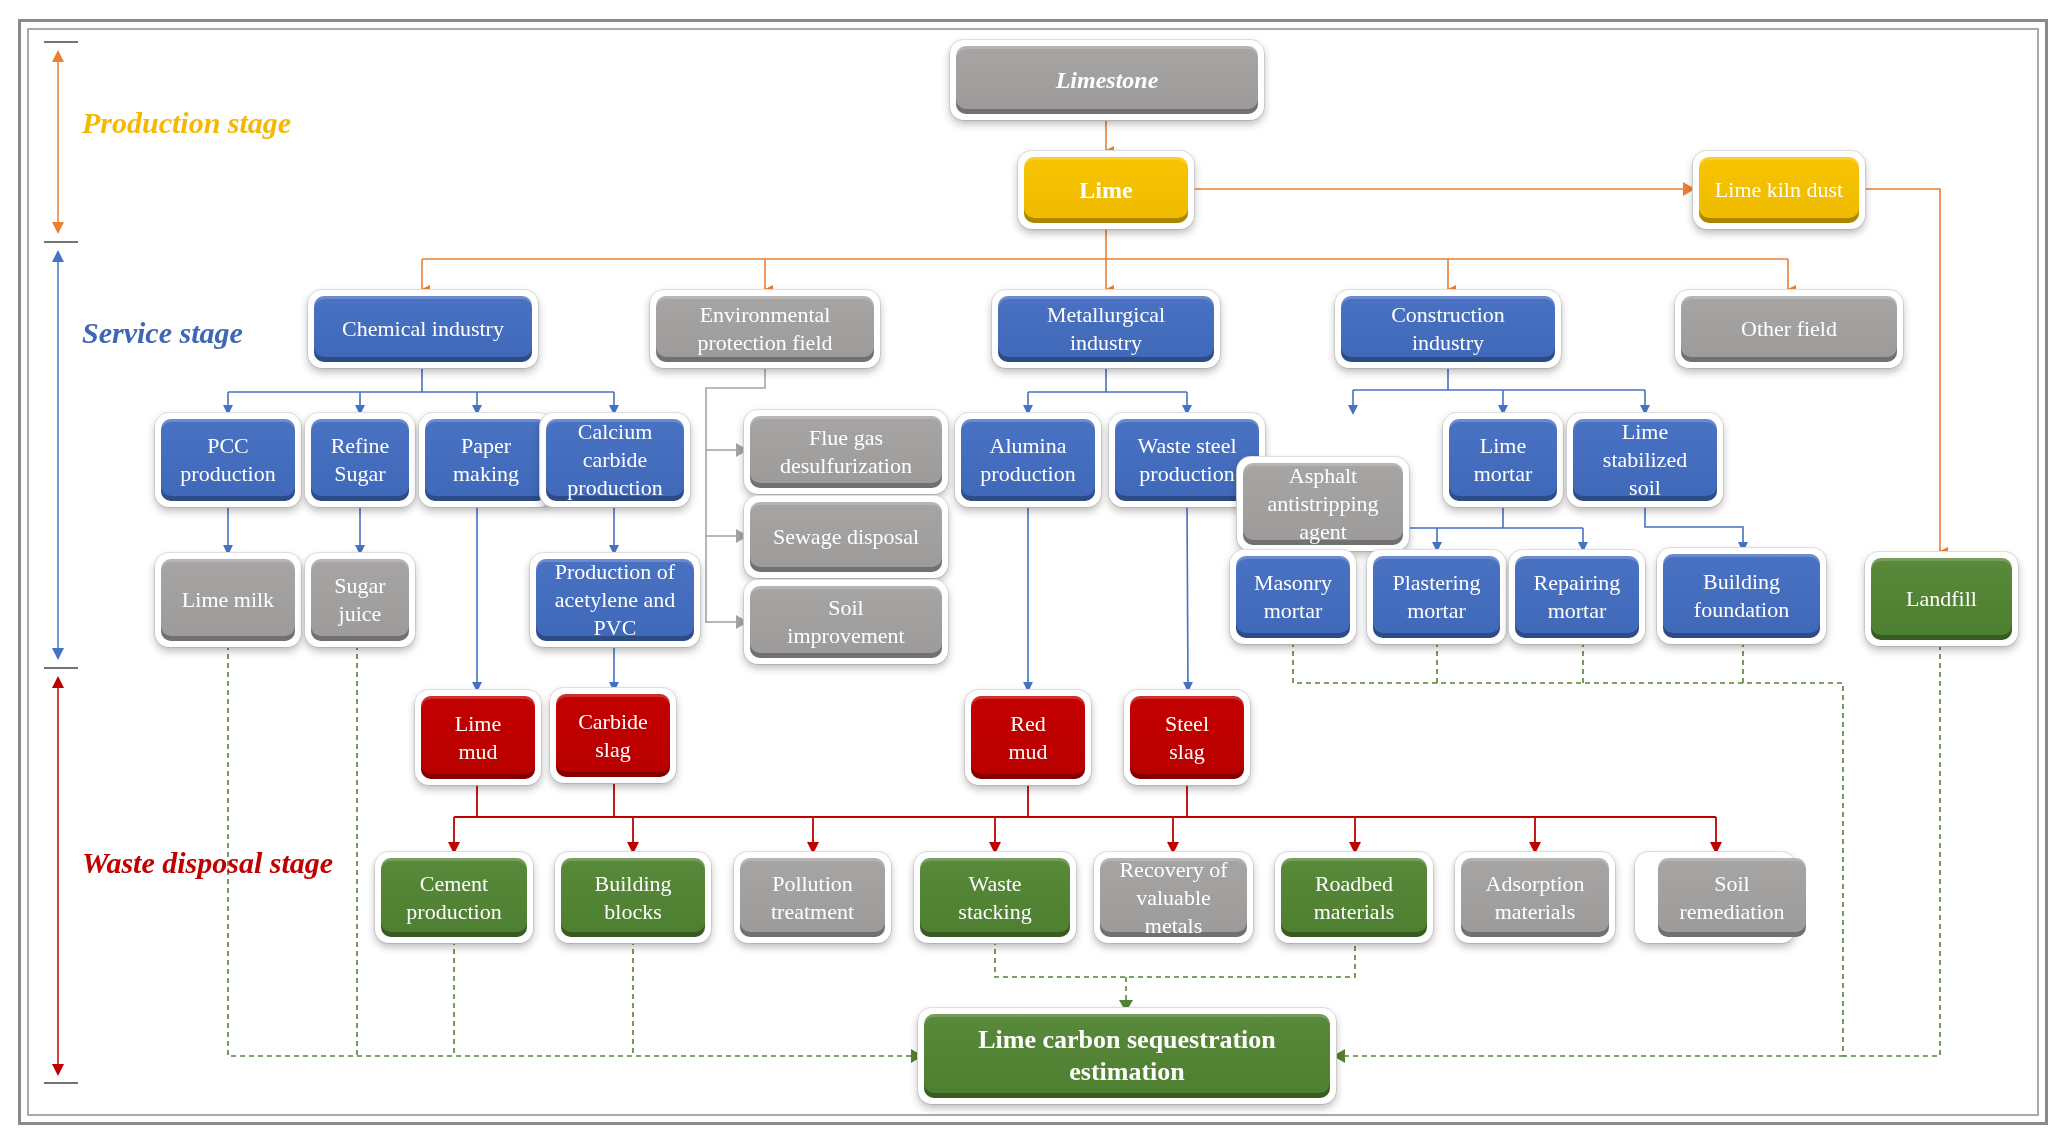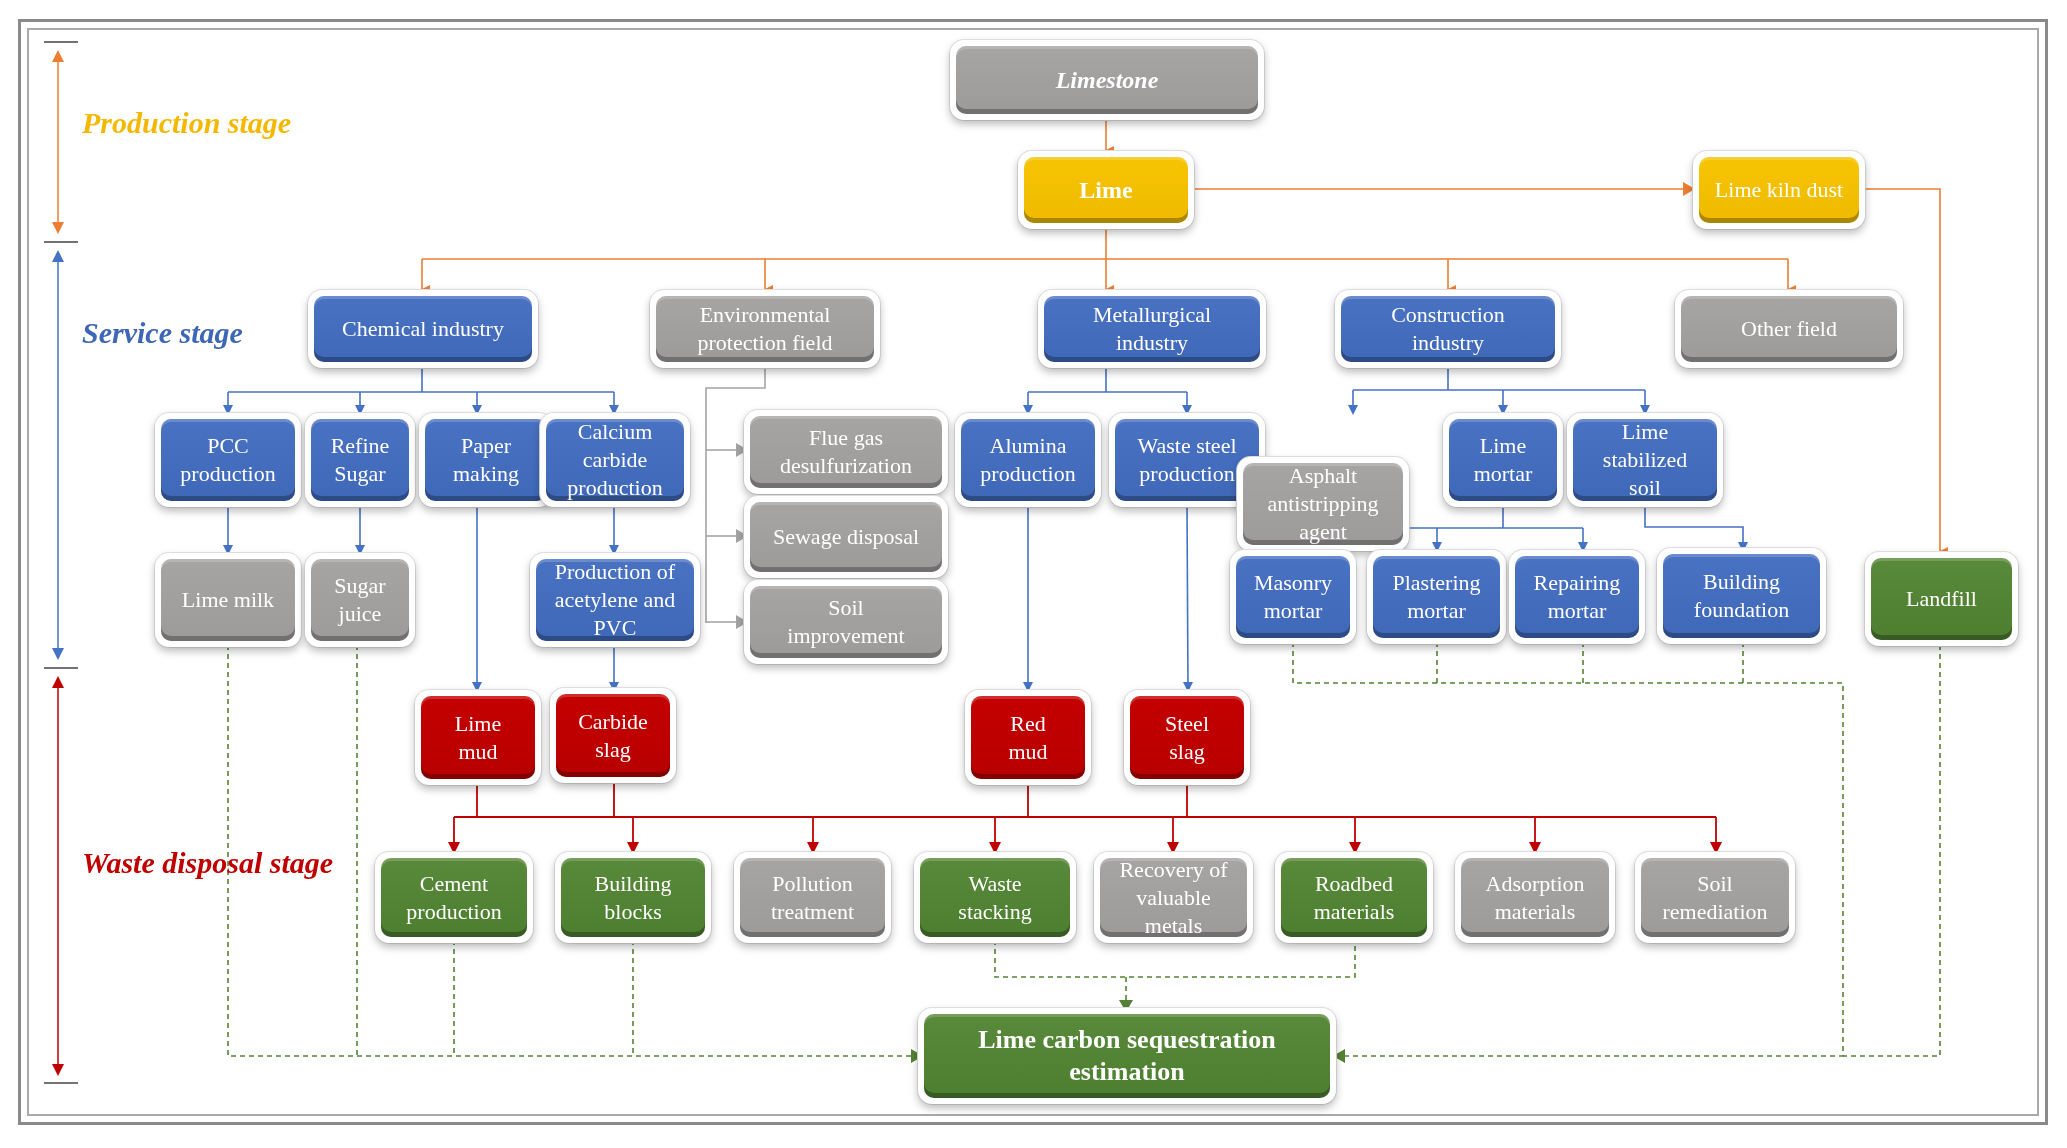--- a/index.html
+++ b/index.html
@@ -160,21 +160,21 @@
 <div class="node" style="left:1693px;top:151px;width:172px;height:78px;">
     <div class="face yellow" style="padding:0 14px;">Lime kiln dust</div>
   </div>
 
 <div class="node" style="left:308px;top:290px;width:230px;height:78px;">
     <div class="face blue">Chemical industry</div>
   </div>
 <div class="node" style="left:650px;top:290px;width:230px;height:78px;">
     <div class="face gray">Environmental protection field</div>
   </div>
-<div class="node" style="left:992px;top:290px;width:228px;height:78px;margin-left:46px;">
+<div class="node" style="left:992px;top:290px;width:228px;height:78px;">
     <div class="face blue" style="padding:0 30px;">Metallurgical industry</div>
   </div>
 <div class="node" style="left:1335px;top:290px;width:226px;height:78px;">
     <div class="face blue" style="padding:0 30px;">Construction industry</div>
   </div>
 <div class="node" style="left:1675px;top:290px;width:228px;height:78px;">
     <div class="face gray">Other field</div>
   </div>
 
 <div class="node" style="left:155px;top:413px;width:146px;height:94px;">
@@ -270,18 +270,18 @@
 <div class="node" style="left:1094px;top:852px;width:159px;height:91px;">
     <div class="face gray" style="padding:0 14px;">Recovery of valuable metals</div>
   </div>
 <div class="node" style="left:1275px;top:852px;width:158px;height:91px;">
     <div class="face green" style="padding:0 20px;">Roadbed materials</div>
   </div>
 <div class="node" style="left:1455px;top:852px;width:160px;height:91px;">
     <div class="face gray" style="padding:0 10px;">Adsorption materials</div>
   </div>
 <div class="node" style="left:1635px;top:852px;width:160px;height:91px;">
-    <div class="face gray" style="padding:2px 12px;">Soil remediation</div>
+    <div class="face gray" style="padding:2px 12px;margin-left:17px;">Soil remediation</div>
   </div>
 
 <div class="node" style="left:918px;top:1008px;width:418px;height:96px;">
     <div class="face green big" style="padding:0 50px;">Lime carbon sequestration estimation</div>
   </div>
 
 </body></html>

